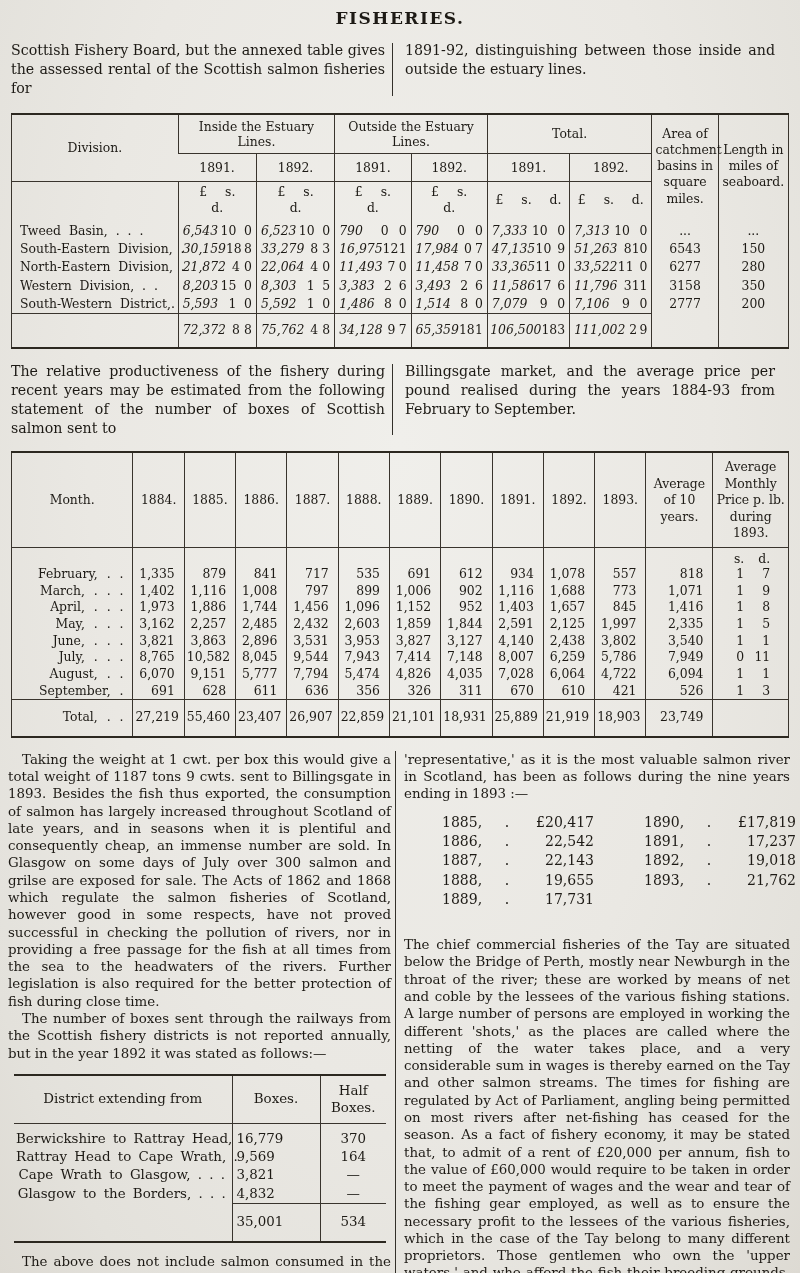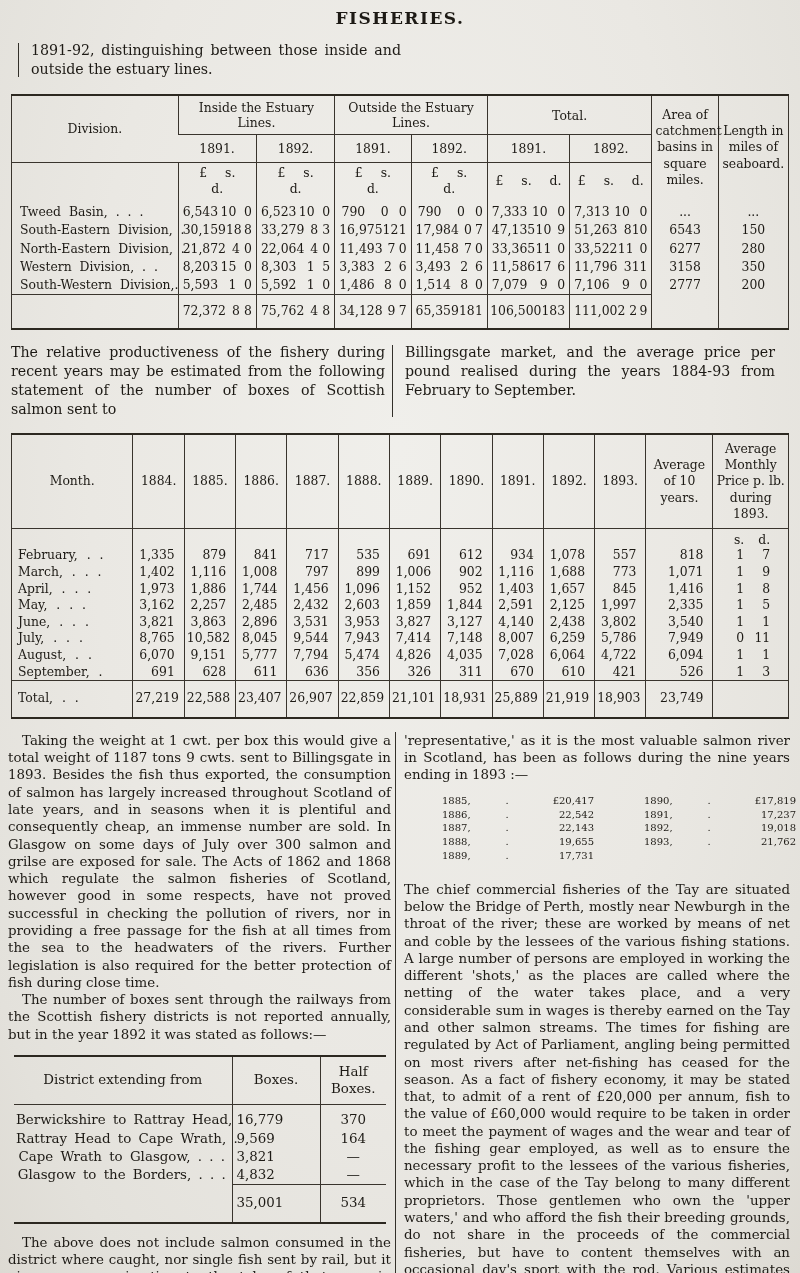--- a/index.html
+++ b/index.html
@@ -29,35 +29,35 @@
   .t-rental th:first-child,.t-rental td:first-child{border-left:none;}
   .t-rental thead th{text-align:center;vertical-align:middle;line-height:1.25;}
   .t-rental .grp{padding:4px 2px 3px;}
   .t-rental .yr th{border-top:1px solid #39342d;padding:6px 2px;}
   .t-rental .mu th{border-top:1px solid #39342d;padding:2px 6px 3px;word-spacing:14px;}
   .t-rental .areahead{padding:4px 3px;line-height:1.3;}
   .t-rental tbody td{line-height:1.3;}
   .t-rental tbody tr:first-child td{padding-top:5px;}
   .t-rental td.divname{text-align:left;padding-left:8px;word-spacing:4px;white-space:nowrap;}
   .mrow{display:flex;justify-content:flex-end;}
-  .mrow .m-p{flex:1;text-align:center;}
+  .mrow .m-p{flex:1;text-align:left;font-style:italic;}
   .mrow .m-s{width:21px;text-align:right;}
   .mrow .m-d{width:18px;text-align:right;}
   .t-rental td.num{text-align:center;}
   .t-rental tr.total-row td{border-top:1px solid #39342d;padding-top:8px;padding-bottom:9px;}
   .t-rental tr.total-row td.num{border-top:none;}
   
   .t-boxes{width:778px;margin:14px auto 0;font-size:12.4px;
     border:1px solid #39342d;border-top:2.5px solid #2c2820;border-bottom:2.5px solid #2c2820;}
   .t-boxes th,.t-boxes td{border-left:1px solid #39342d;}
   .t-boxes th:first-child,.t-boxes td:first-child{border-left:none;}
   .t-boxes thead th{border-bottom:1px solid #39342d;text-align:center;vertical-align:middle;
     padding:6px 2px;line-height:1.32;height:52px;}
   .t-boxes tbody td{text-align:right;padding:0 9px 0 2px;line-height:1.34;}
-  .t-boxes td.month{text-align:left;padding-left:6px;word-spacing:5px;white-space:nowrap;}
+  .t-boxes td.month{text-align:right;padding-left:6px;word-spacing:5px;white-space:nowrap;}
   .t-boxes tr.sd-row td{height:15px;line-height:1;padding-top:3px;}
   .prow{display:flex;justify-content:center;}
   .prow .p-s{width:20px;text-align:right;}
   .prow .p-d{width:26px;text-align:right;}
   .t-boxes tr.total-row td{border-top:1px solid #39342d;padding-top:9px;padding-bottom:10px;}
   
   .bodyrow{display:flex;width:784px;margin:13px auto 0;align-items:stretch;}
   .bcol{width:383px;font-size:13.4px;line-height:1.29;text-align:justify;}
   .bvr{width:1px;background:#33302a;margin:0 5px 6px 4px;}
   .bcol.right{width:386px;padding-left:3px;}
@@ -69,36 +69,39 @@
   .t-rail th{border-bottom:1px solid #39342d;text-align:center;padding:7px 4px;line-height:1.25;vertical-align:middle;}
   .t-rail th.c2,.t-rail td.c2,.t-rail th.c3,.t-rail td.c3{border-left:1px solid #39342d;}
   .t-rail tbody td{line-height:1.35;padding:0 4px;}
   .t-rail tbody tr:first-child td{padding-top:6px;}
   .t-rail td.dist{text-align:center;padding-left:2px;word-spacing:3px;white-space:nowrap;}
   .t-rail td.c2{text-align:left;padding-right:22px;}
   .t-rail td.c3{text-align:center;}
   .t-rail tr.total-row td.c2,.t-rail tr.total-row td.c3{border-top:1px solid #39342d;}
   .t-rail tr.total-row td{padding-top:9px;padding-bottom:10px;}
   
-  .tay{display:flex;margin:10px 0 18px 38px;font-size:10px;line-height:1.38;}
+  .tay{display:flex;margin:10px 0 27px 38px;font-size:14px;line-height:1.38;}
   .tay-col{width:156px;}
   .tay-vr{width:1px;background:#33302a;margin:2px 24px 2px 26px;}
   .trow{display:flex;}
   .trow .ty{width:50px;}
   .trow .tdot{width:30px;text-align:center;}
   .trow .tam{width:72px;text-align:right;}
 </style>
 </head>
 <body>
 
 <div class="page">
 
   <div class="title">FISHERIES.</div>
 
   <div class="introrow">
+    <div class="ic">
+      <p>Scottish Fishery Board, but the annexed table gives the assessed rental of the Scottish salmon fisheries for</p>
+    </div>
     <div class="vr"></div>
     <div class="ic right">
       <p>1891-92, distinguishing between those inside and outside the estuary lines.</p>
     </div>
   </div>
 
   <table class="t-rental">
     <colgroup>
       <col style="width:166px">
         <col style="width:78px">
@@ -320,21 +323,21 @@
             <div class="mrow">
               <span class="m-p">11,796</span>
               <span class="m-s">3</span>
               <span class="m-d">11</span>
             </div>
           </td>
           <td class="num">3158</td>
           <td class="num">350</td>
         </tr>
         <tr>
-          <td class="divname">South-Western Division,.</td>
+          <td class="divname">South-Western District,.</td>
           <td class="money">
             <div class="mrow">
               <span class="m-p">5,593</span>
               <span class="m-s">1</span>
               <span class="m-d">0</span>
             </div>
           </td>
           <td class="money">
             <div class="mrow">
               <span class="m-p">5,592</span>
@@ -643,21 +646,21 @@
           <td class="price">
             <div class="prow">
               <span class="p-s">1</span>
               <span class="p-d">3</span>
             </div>
           </td>
         </tr>
         <tr class="total-row">
           <td class="month">Total, . .</td>
           <td>27,219</td>
-          <td>22,588</td>
+          <td>55,460</td>
           <td>23,407</td>
           <td>26,907</td>
           <td>22,859</td>
           <td>21,101</td>
           <td>18,931</td>
           <td>25,889</td>
           <td>21,919</td>
           <td>18,903</td>
           <td>23,749</td>
           <td class="price">

